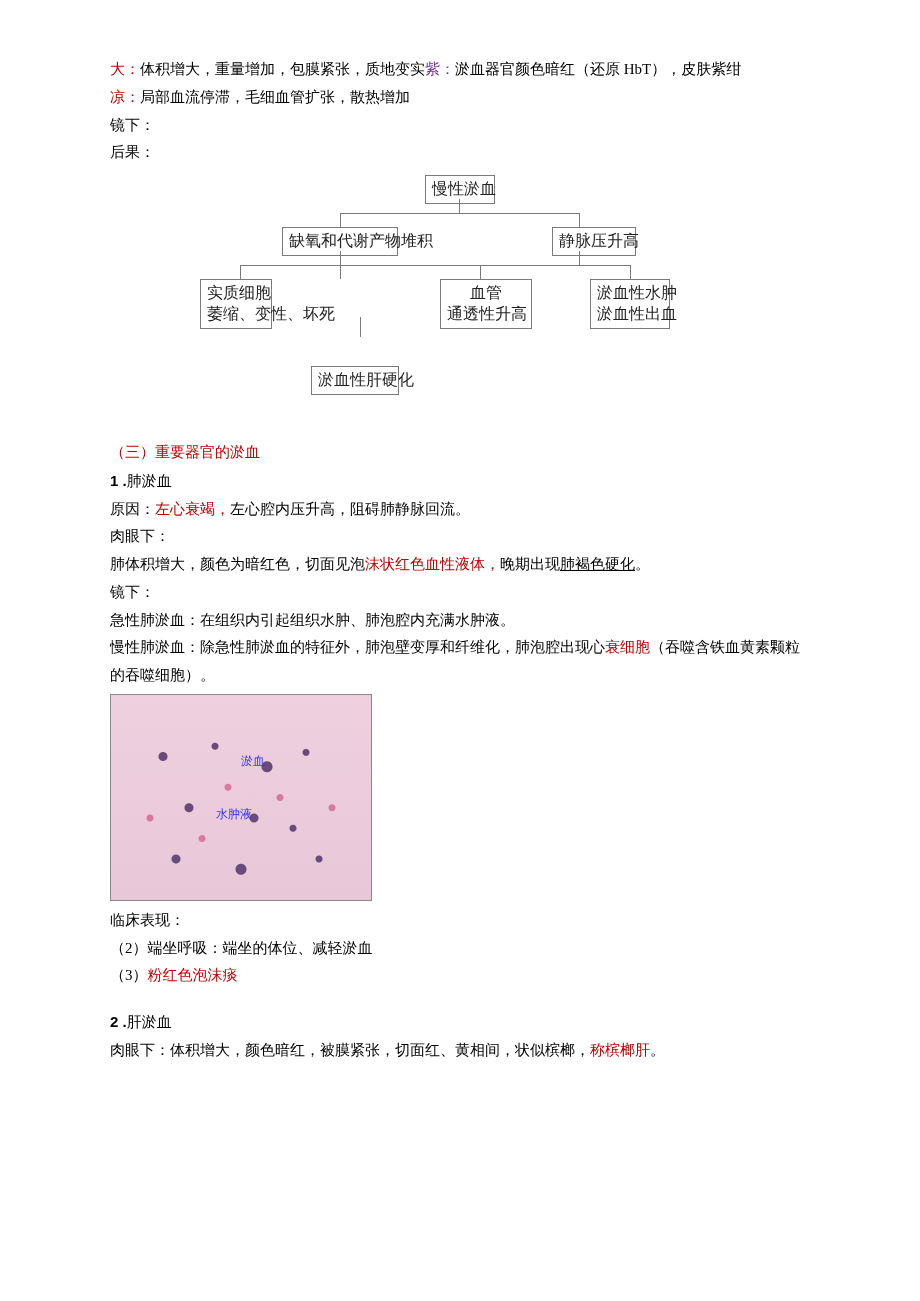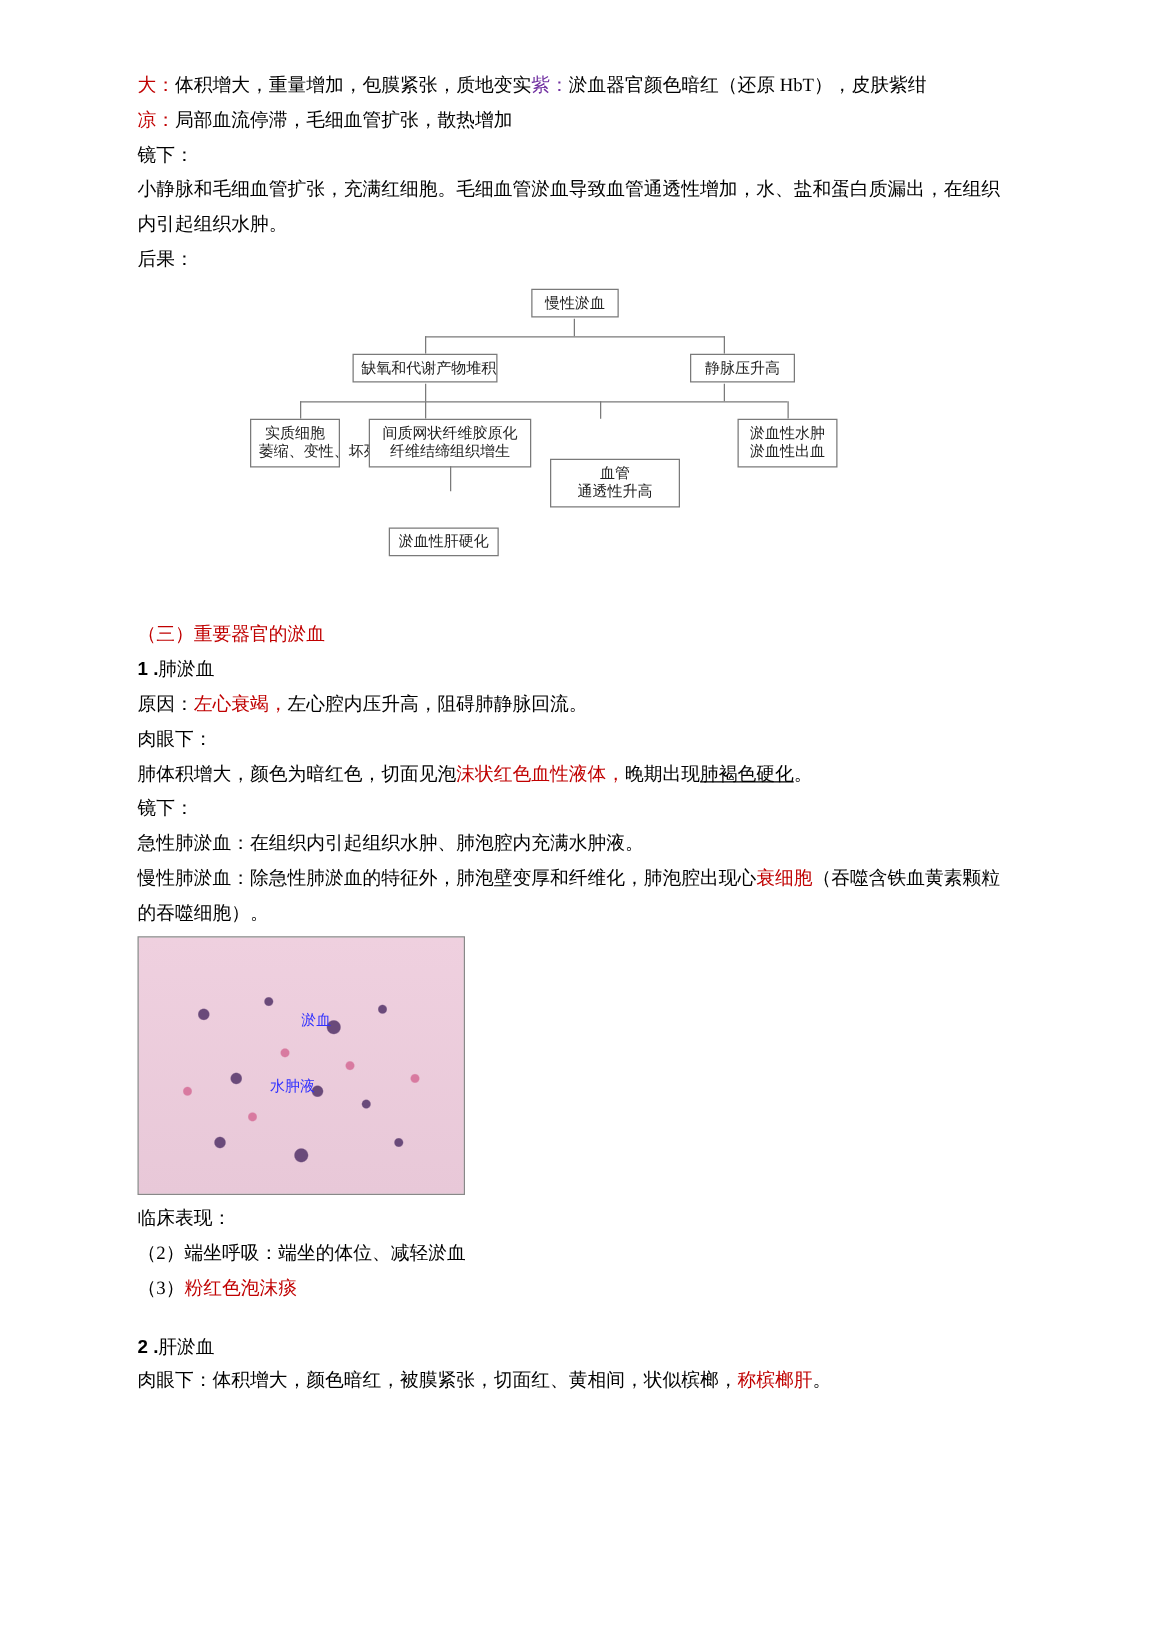--- a/index.html
+++ b/index.html
@@ -21,21 +21,21 @@
   .purp { color: #7030a0; }
   p { margin: 0; }
   .para { margin: 0 0 0 0; }
 
   
   .flow-wrap {
     width: 500px;
     margin: 8px auto 24px auto;
     position: relative;
     height: 240px;
-    font-size: 12px;
+    font-size: 16px;
     color: #222;
   }
   .fbox {
     position: absolute;
     border: 1px solid #7a7a7a;
     background: #fff;
     text-align: center;
     padding: 3px 6px;
     box-sizing: border-box;
     line-height: 1.3;
@@ -85,21 +85,20 @@
 
 <div class="page">
 
   <p class="para">
     <span class="red">大：</span><span>体积增大，重量增加，包膜紧张，质地变实</span><span class="purp">紫：</span><span>淤血器官颜色暗红（还原 HbT），皮肤紫绀</span>
   </p>
   <p class="para">
     <span class="red">凉：</span><span>局部血流停滞，毛细血管扩张，散热增加</span>
   </p>
   <p class="para">镜下：</p>
-  <p class="para">小静脉和毛细血管扩张，充满红细胞。毛细血管淤血导致血管通透性增加，水、盐和蛋白质漏出，在组织内引起组织水肿。</p>
   <p class="para">后果：</p>
 
   <div class="flow-wrap">
 
     <div class="fbox" style="left:215px; top:0; width:70px;">慢性淤血</div>
 
     <div class="fline" style="left:249px; top:24px; width:1px; height:14px;"></div>
 
     <div class="fline" style="left:130px; top:38px; width:240px; height:1px;"></div>
     <div class="fline" style="left:130px; top:38px; width:1px; height:14px;"></div>
@@ -117,25 +116,21 @@
     <div class="fline" style="left:230px; top:90px; width:40px; height:1px;"></div>
 
     <div class="fline" style="left:369px; top:76px; width:1px; height:14px;"></div>
     <div class="fline" style="left:270px; top:90px; width:150px; height:1px;"></div>
     <div class="fline" style="left:420px; top:90px; width:1px; height:14px;"></div>
 
     <div class="fbox" style="left:-10px; top:104px; width:72px;">
       <span>实质细胞</span><br>
       <span>萎缩、变性、坏死</span>
     </div>
-    <div class="fbox" style="left:85px; top:104px; width:130px;">
-      <span>间质网状纤维胶原化</span><br>
-      <span>纤维结缔组织增生</span>
-    </div>
-    <div class="fbox" style="left:230px; top:104px; width:104px;margin-top:32px;">
+    <div class="fbox" style="left:230px; top:104px; width:92px;">
       <span>血管</span><br>
       <span>通透性升高</span>
     </div>
     <div class="fbox" style="left:380px; top:104px; width:80px;">
       <span>淤血性水肿</span><br>
       <span>淤血性出血</span>
     </div>
 
     <div class="fline" style="left:150px; top:142px; width:1px; height:20px;"></div>
     <div class="fbox" style="left:101px; top:162px; width:88px;margin-top:29px;">淤血性肝硬化</div>

